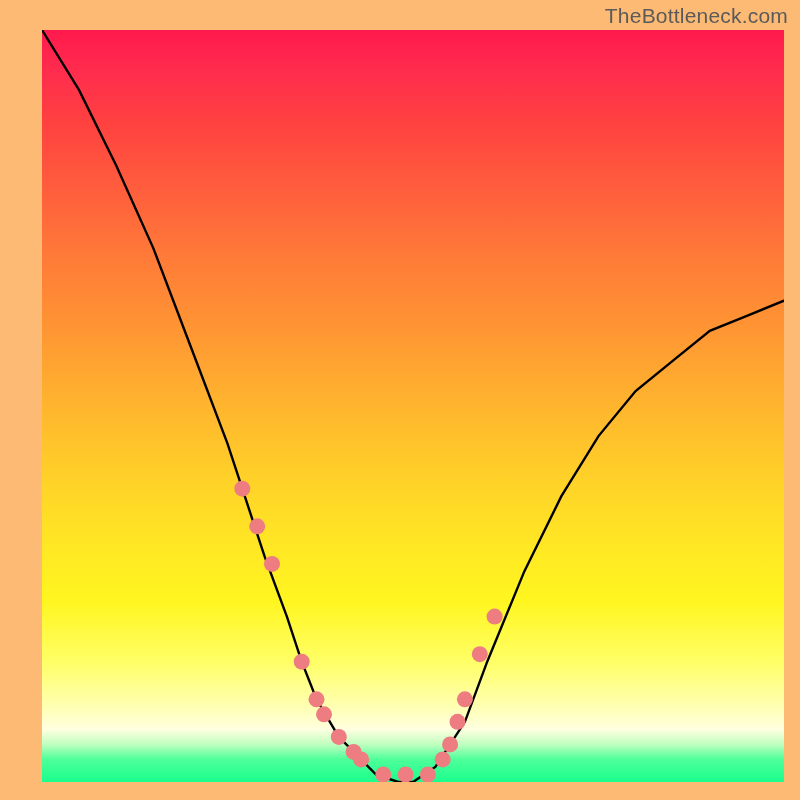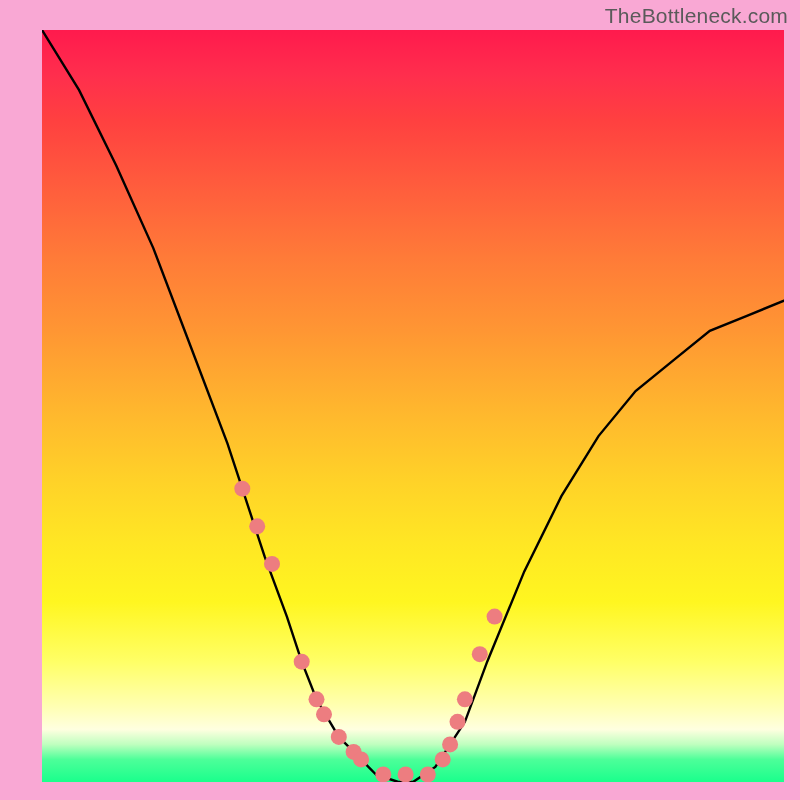--- a/index.html
+++ b/index.html
@@ -9,21 +9,21 @@
     height: 800px;
     background: #000;
     overflow: hidden;
   }
   .frame {
     position: absolute;
     left: 0;
     top: 0;
     width: 800px;
     height: 800px;
-    background: #f9a8d4;
+    background: #fdba74;
   }
   .plot-area {
     position: absolute;
     left: 42px;
     top: 30px;
     width: 742px;
     height: 752px;
     background: linear-gradient(to bottom,
       #ff1a4d 0%,
       #ff2e4d 6%,

